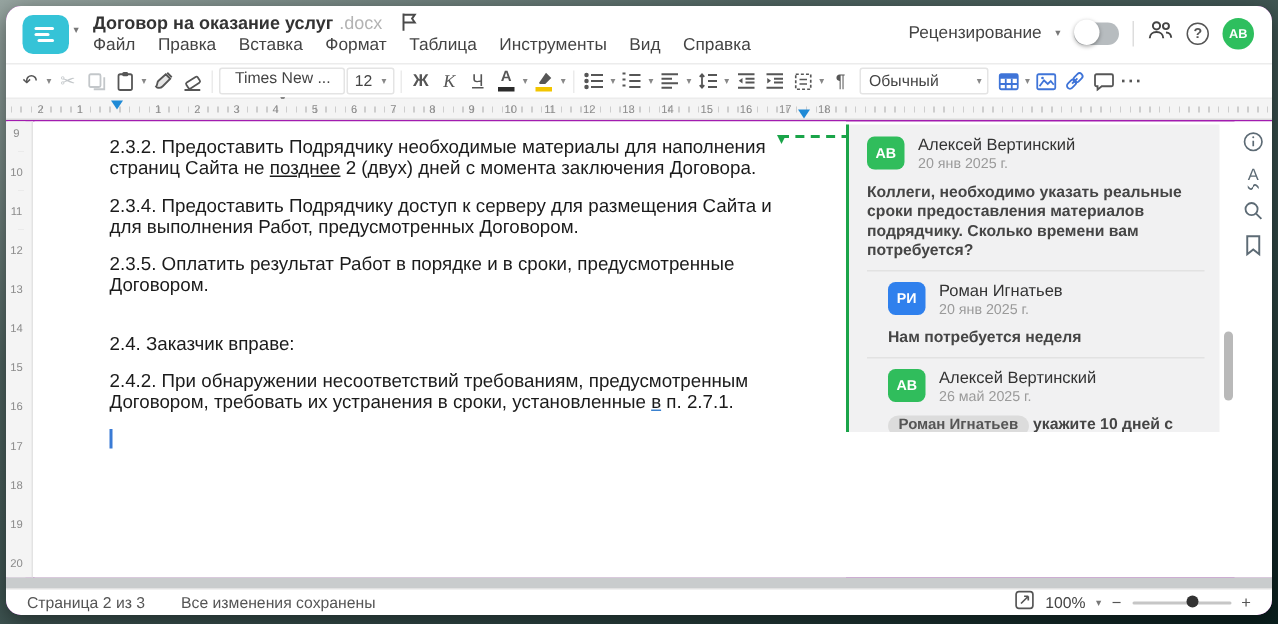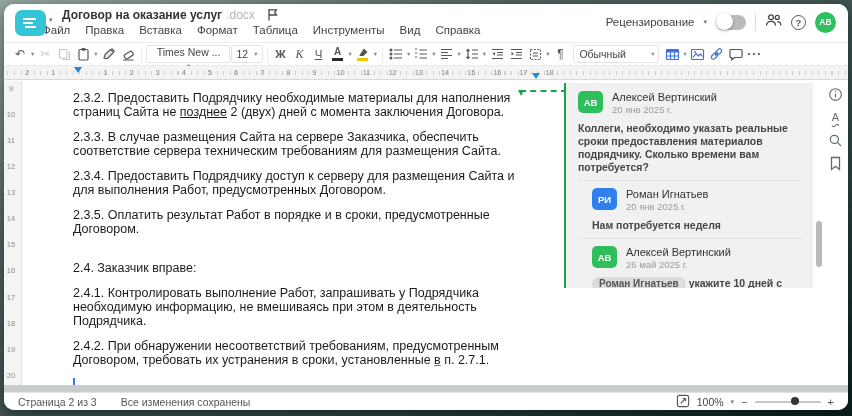--- a/index.html
+++ b/index.html
@@ -1,32 +1,32 @@
 <!DOCTYPE html>
 <html><head>
 <meta charset="utf-8">
 <style>
   html,body{margin:0;padding:0;width:852px;height:416px;overflow:hidden;
     font-family:"Liberation Sans",sans-serif;
     background:linear-gradient(155deg,#97a5a1 0%,#66777370 30%,#2e4543 70%,#0a1f1e 100%),#3c5350;}
   *{box-sizing:border-box;}
-  .window{position:absolute;left:4px;top:4px;width:844px;height:406px;background:#ffffff;
+  .window{position:absolute;left:4px;top:4px;width:844px;height:406px;background:#a21caf;
     border-radius:10px;overflow:hidden;box-shadow:0 4px 14px rgba(0,0,0,.45);}
 
   
   .topbar{position:relative;height:38px;background:#fff;}
   .logo{position:absolute;left:11px;top:6px;width:31px;height:26px;background:#35c3d7;border-radius:7px;
     display:flex;align-items:center;justify-content:center;}
   .logo svg{display:block;}
   .logo-caret{position:absolute;left:45px;top:12px;font-size:7px;color:#777;}
   .title-row{margin-left:58px;padding-top:4px;height:17px;display:flex;align-items:center;gap:4px;}
   .doc-title{font-size:12px;font-weight:bold;color:#333;}
   .doc-ext{font-size:12px;color:#b3b3b3;}
   .flag{margin-left:8px;display:flex;align-items:center;}
-  .menu-row{margin-left:38px;height:17px;display:flex;gap:15px;align-items:center;text-align:right;}
+  .menu-row{margin-left:58px;height:17px;display:flex;gap:15px;align-items:center;text-align:right;}
   .menu-item{font-size:11.5px;color:#444;cursor:default;}
   .topbar-right{position:absolute;right:12px;top:7px;display:flex;align-items:center;gap:9px;height:22px;}
   .review-label{font-size:11.5px;color:#444;}
   .small-caret{font-size:7px;color:#777;}
   .toggle{width:30px;height:15px;border-radius:8px;background:#b7bcbf;position:relative;}
   .toggle .knob{position:absolute;left:0px;top:-1.5px;width:17px;height:17px;border-radius:50%;
     background:#fff;box-shadow:0 1px 3px rgba(0,0,0,.35);}
   .vsep{width:1px;height:17px;background:#ddd;}
   .help-icon{width:15px;height:15px;border:1.3px solid #555;border-radius:50%;font-size:9.5px;color:#555;
     display:flex;align-items:center;justify-content:center;font-weight:bold;}
@@ -430,25 +430,23 @@
           <span class="vcell">19</span>
 
           <span class="vcell">20</span>
 
       </div>
     </div>
 
     <div class="page">
       <div class="doc-text">
         <p><span>2.3.2. Предоставить Подрядчику необходимые материалы для наполнения страниц Сайта не </span><span class="u-comment">позднее</span><span> 2 (двух) дней с момента заключения Договора.</span></p>
-        <p>2.3.3. В случае размещения Сайта на сервере Заказчика, обеспечить соответствие сервера техническим требованиям для размещения Сайта.</p>
         <p>2.3.4. Предоставить Подрядчику доступ к серверу для размещения Сайта и для выполнения Работ, предусмотренных Договором.</p>
         <p>2.3.5. Оплатить результат Работ в порядке и в сроки, предусмотренные Договором.</p>
         <p class="p-gap">2.4. Заказчик вправе:</p>
-        <p>2.4.1. Контролировать выполнение Работ, запрашивать у Подрядчика необходимую информацию, не вмешиваясь при этом в деятельность Подрядчика.</p>
         <p><span>2.4.2. При обнаружении несоответствий требованиям, предусмотренным Договором, требовать их устранения в сроки, установленные </span><span class="u-spell">в</span><span> п. 2.7.1.</span></p>
         <div class="cursor"></div>
       </div>
     </div>
 
     <div class="connector"></div>
 
     <div class="comment-card">
       <div class="c-head">
         <span class="cavatar av-green">АВ</span>

